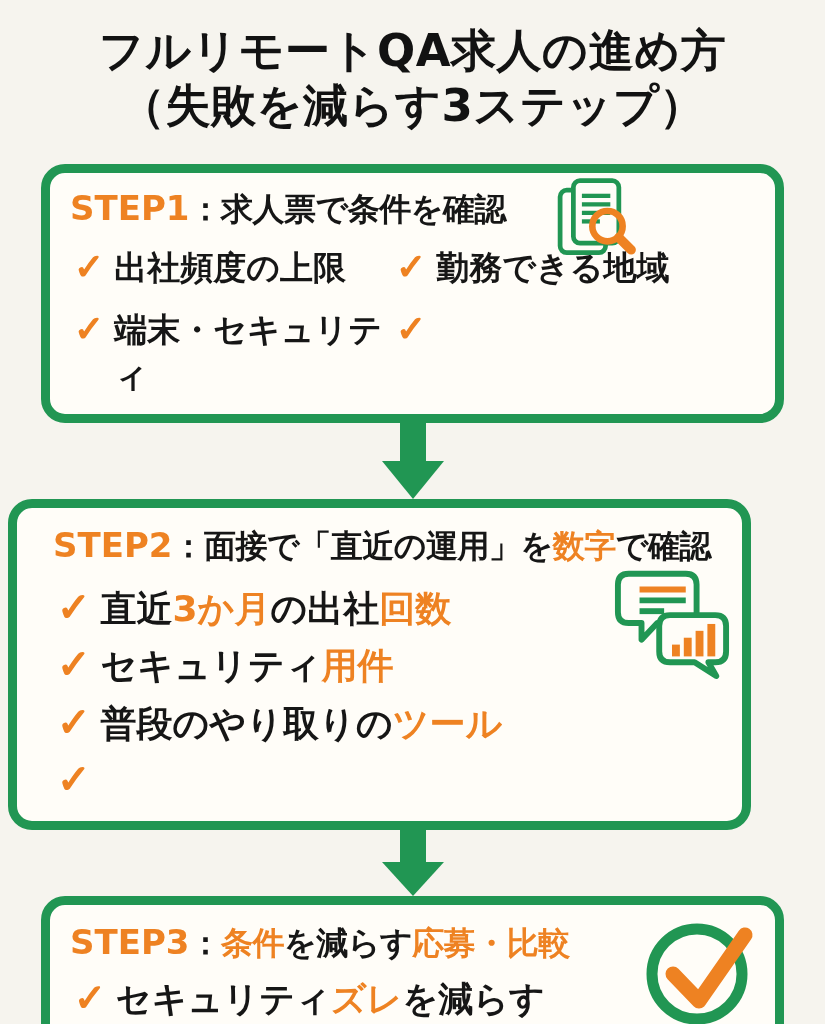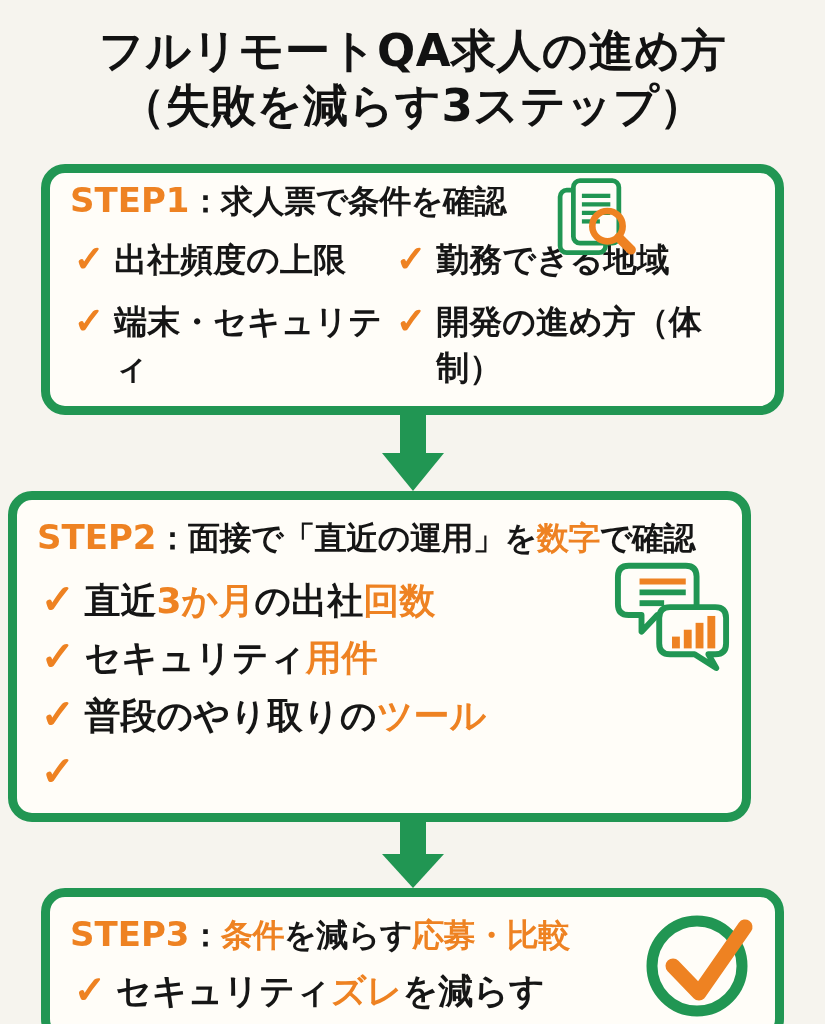--- a/index.html
+++ b/index.html
@@ -29,22 +29,22 @@
   .title .title-line{display:block;}
 
   .step-box{
     position:relative;
     width:743px;
     margin:0 41px;
     background:var(--box_background);
     border:9px solid var(--green);
     border-radius:24px;
   }
-  .step1{margin-top:30px;padding:2px 18px 14px 20px;}
-  .step2{padding:12px 16px 12px 20px;margin-left:8px;}
+  .step1{margin-top:30px;padding:10px 18px 14px 20px;}
+  .step2{padding:12px 16px 12px 36px;margin-left:8px;}
   .step3{padding:12px 16px 16px 20px;}
 
   .step-header{
     font-weight:900;
     font-size:32px;
     letter-spacing:-0.5px;
     line-height:1.5;
     white-space:nowrap;
   }
   .step-label{color:var(--orange);font-size:34px;letter-spacing:0;}
@@ -134,21 +134,20 @@
       <div class="check-item">
         <span class="check-icon">✓</span>
         <span>勤務できる地域</span>
       </div>
       <div class="check-item">
         <span class="check-icon">✓</span>
         <span>端末・セキュリティ</span>
       </div>
       <div class="check-item">
         <span class="check-icon">✓</span>
-        <span>開発の進め方（体制）</span>
       </div>
     </div>
   </section>
 
   <div class="arrow arrow-1">
     <div class="arrow-stem"></div>
     <div class="arrow-head"></div>
   </div>
 
   <section class="step-box step2">

